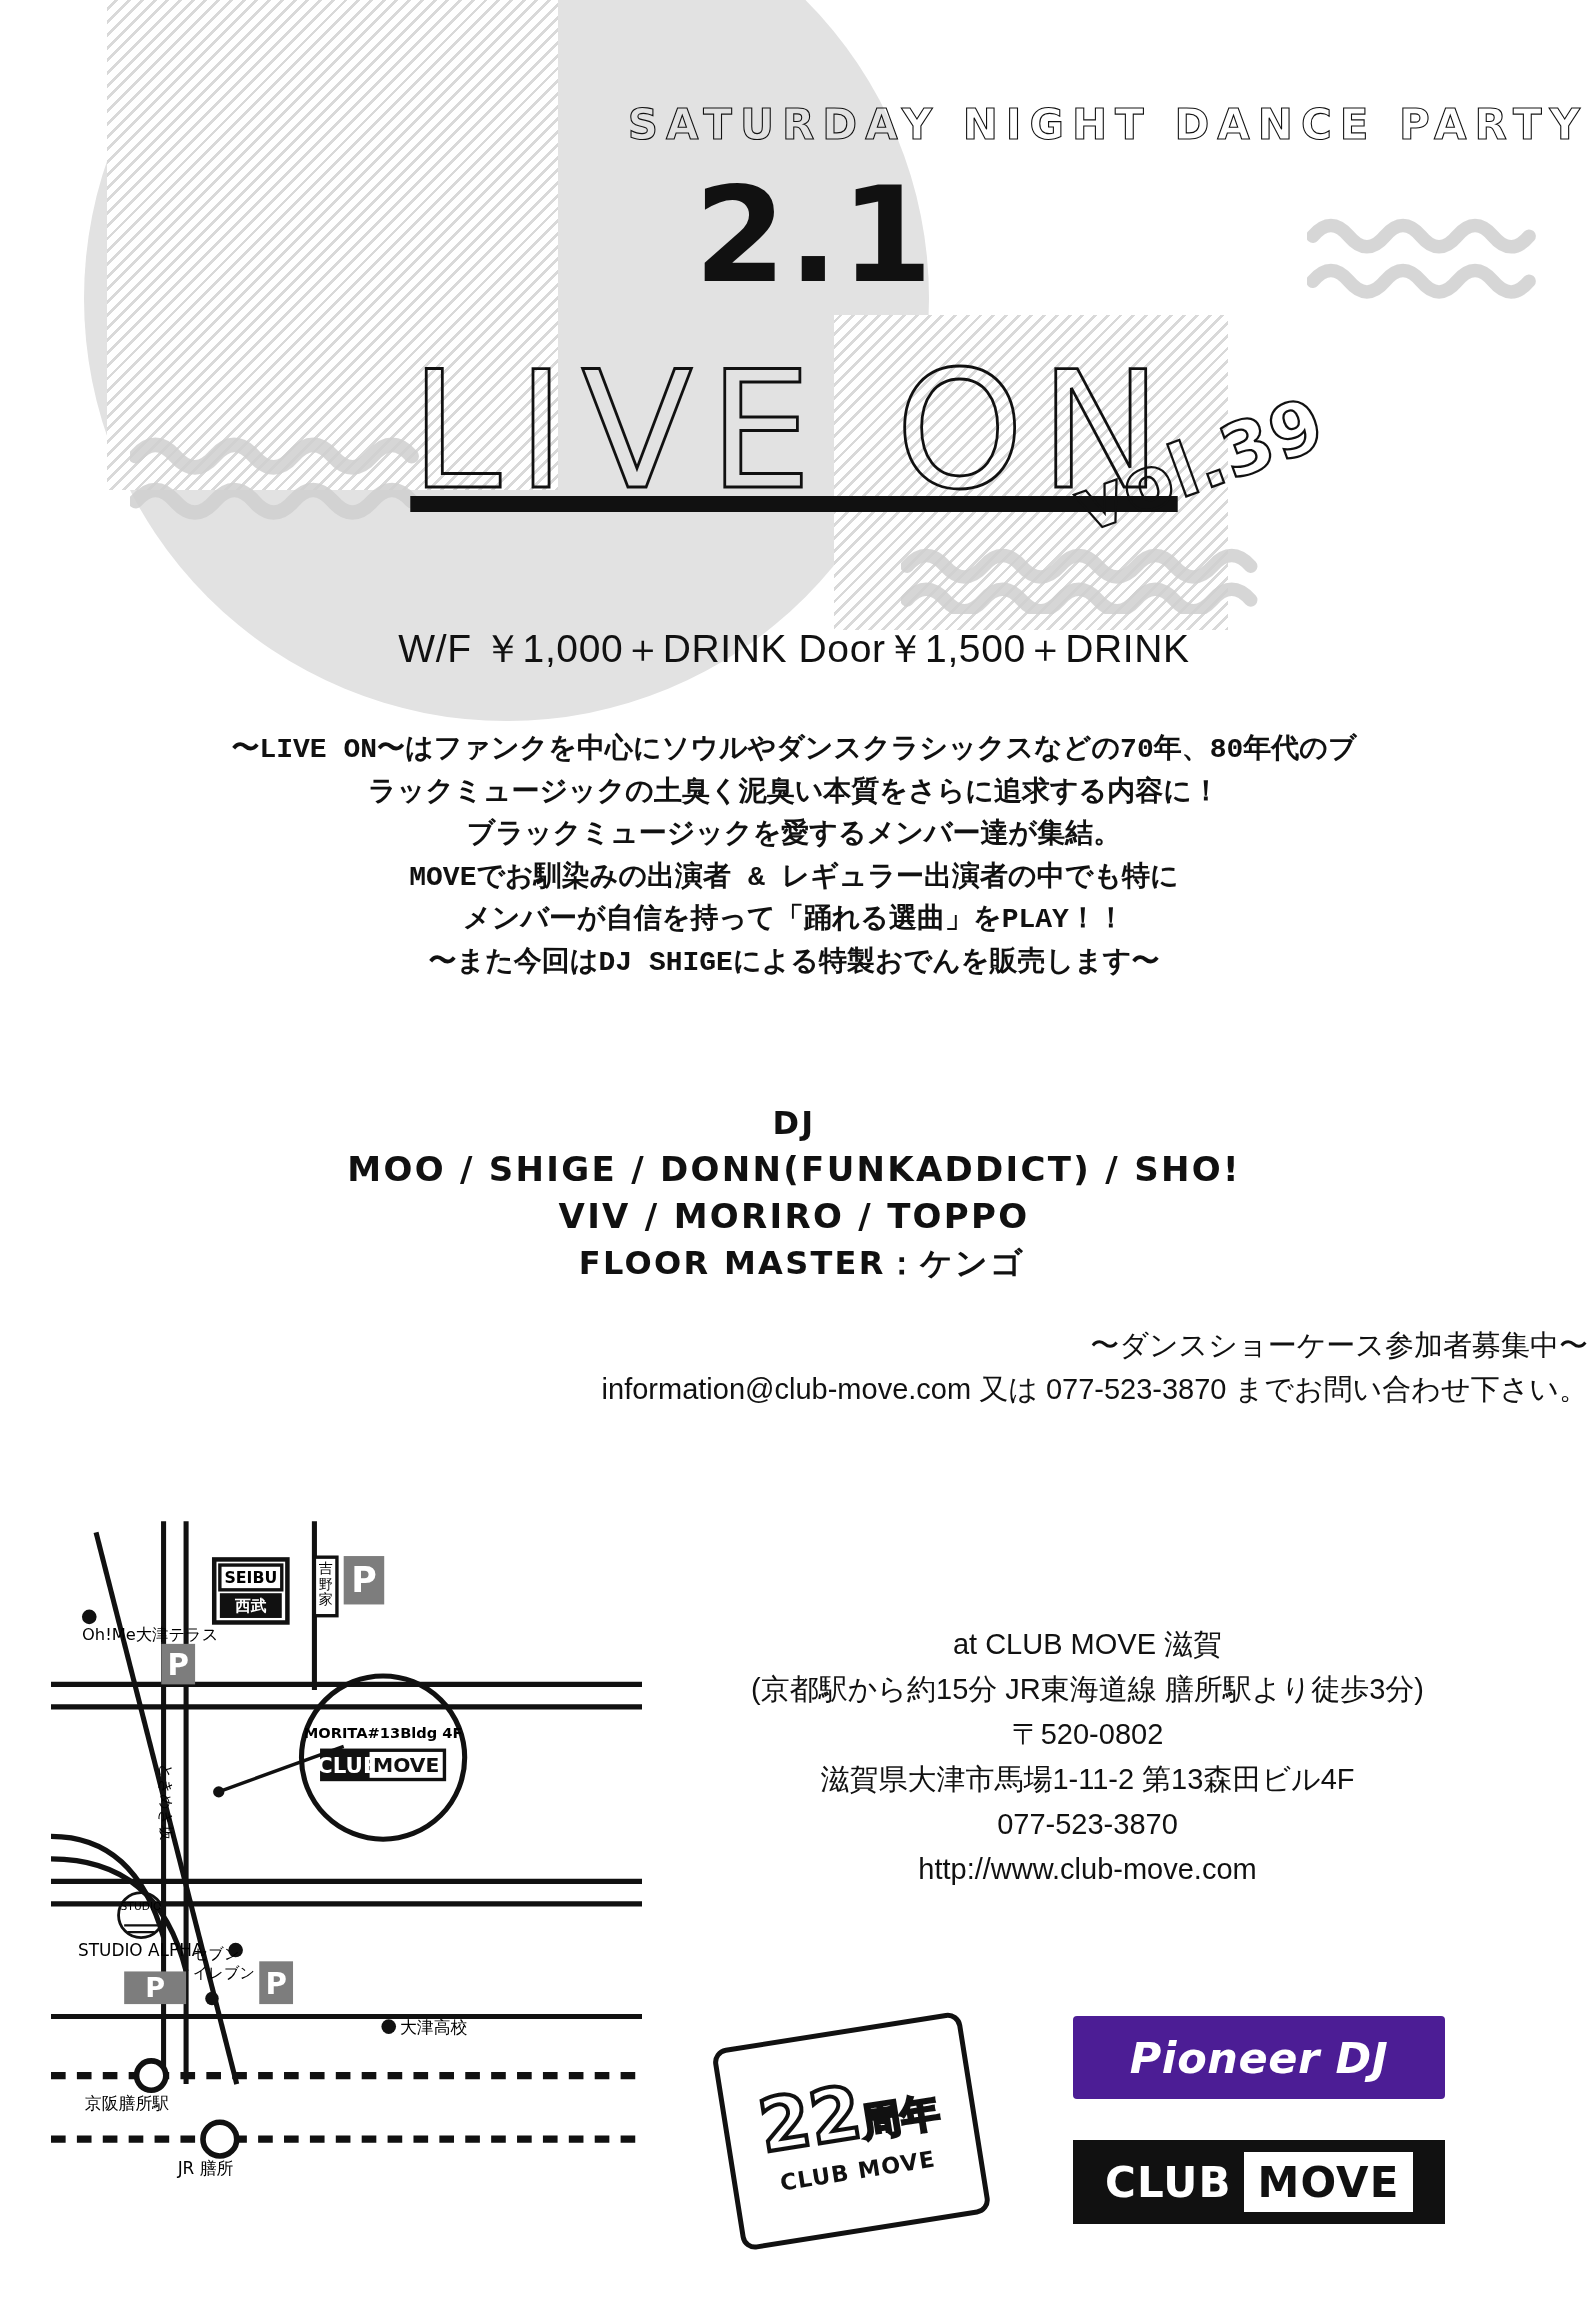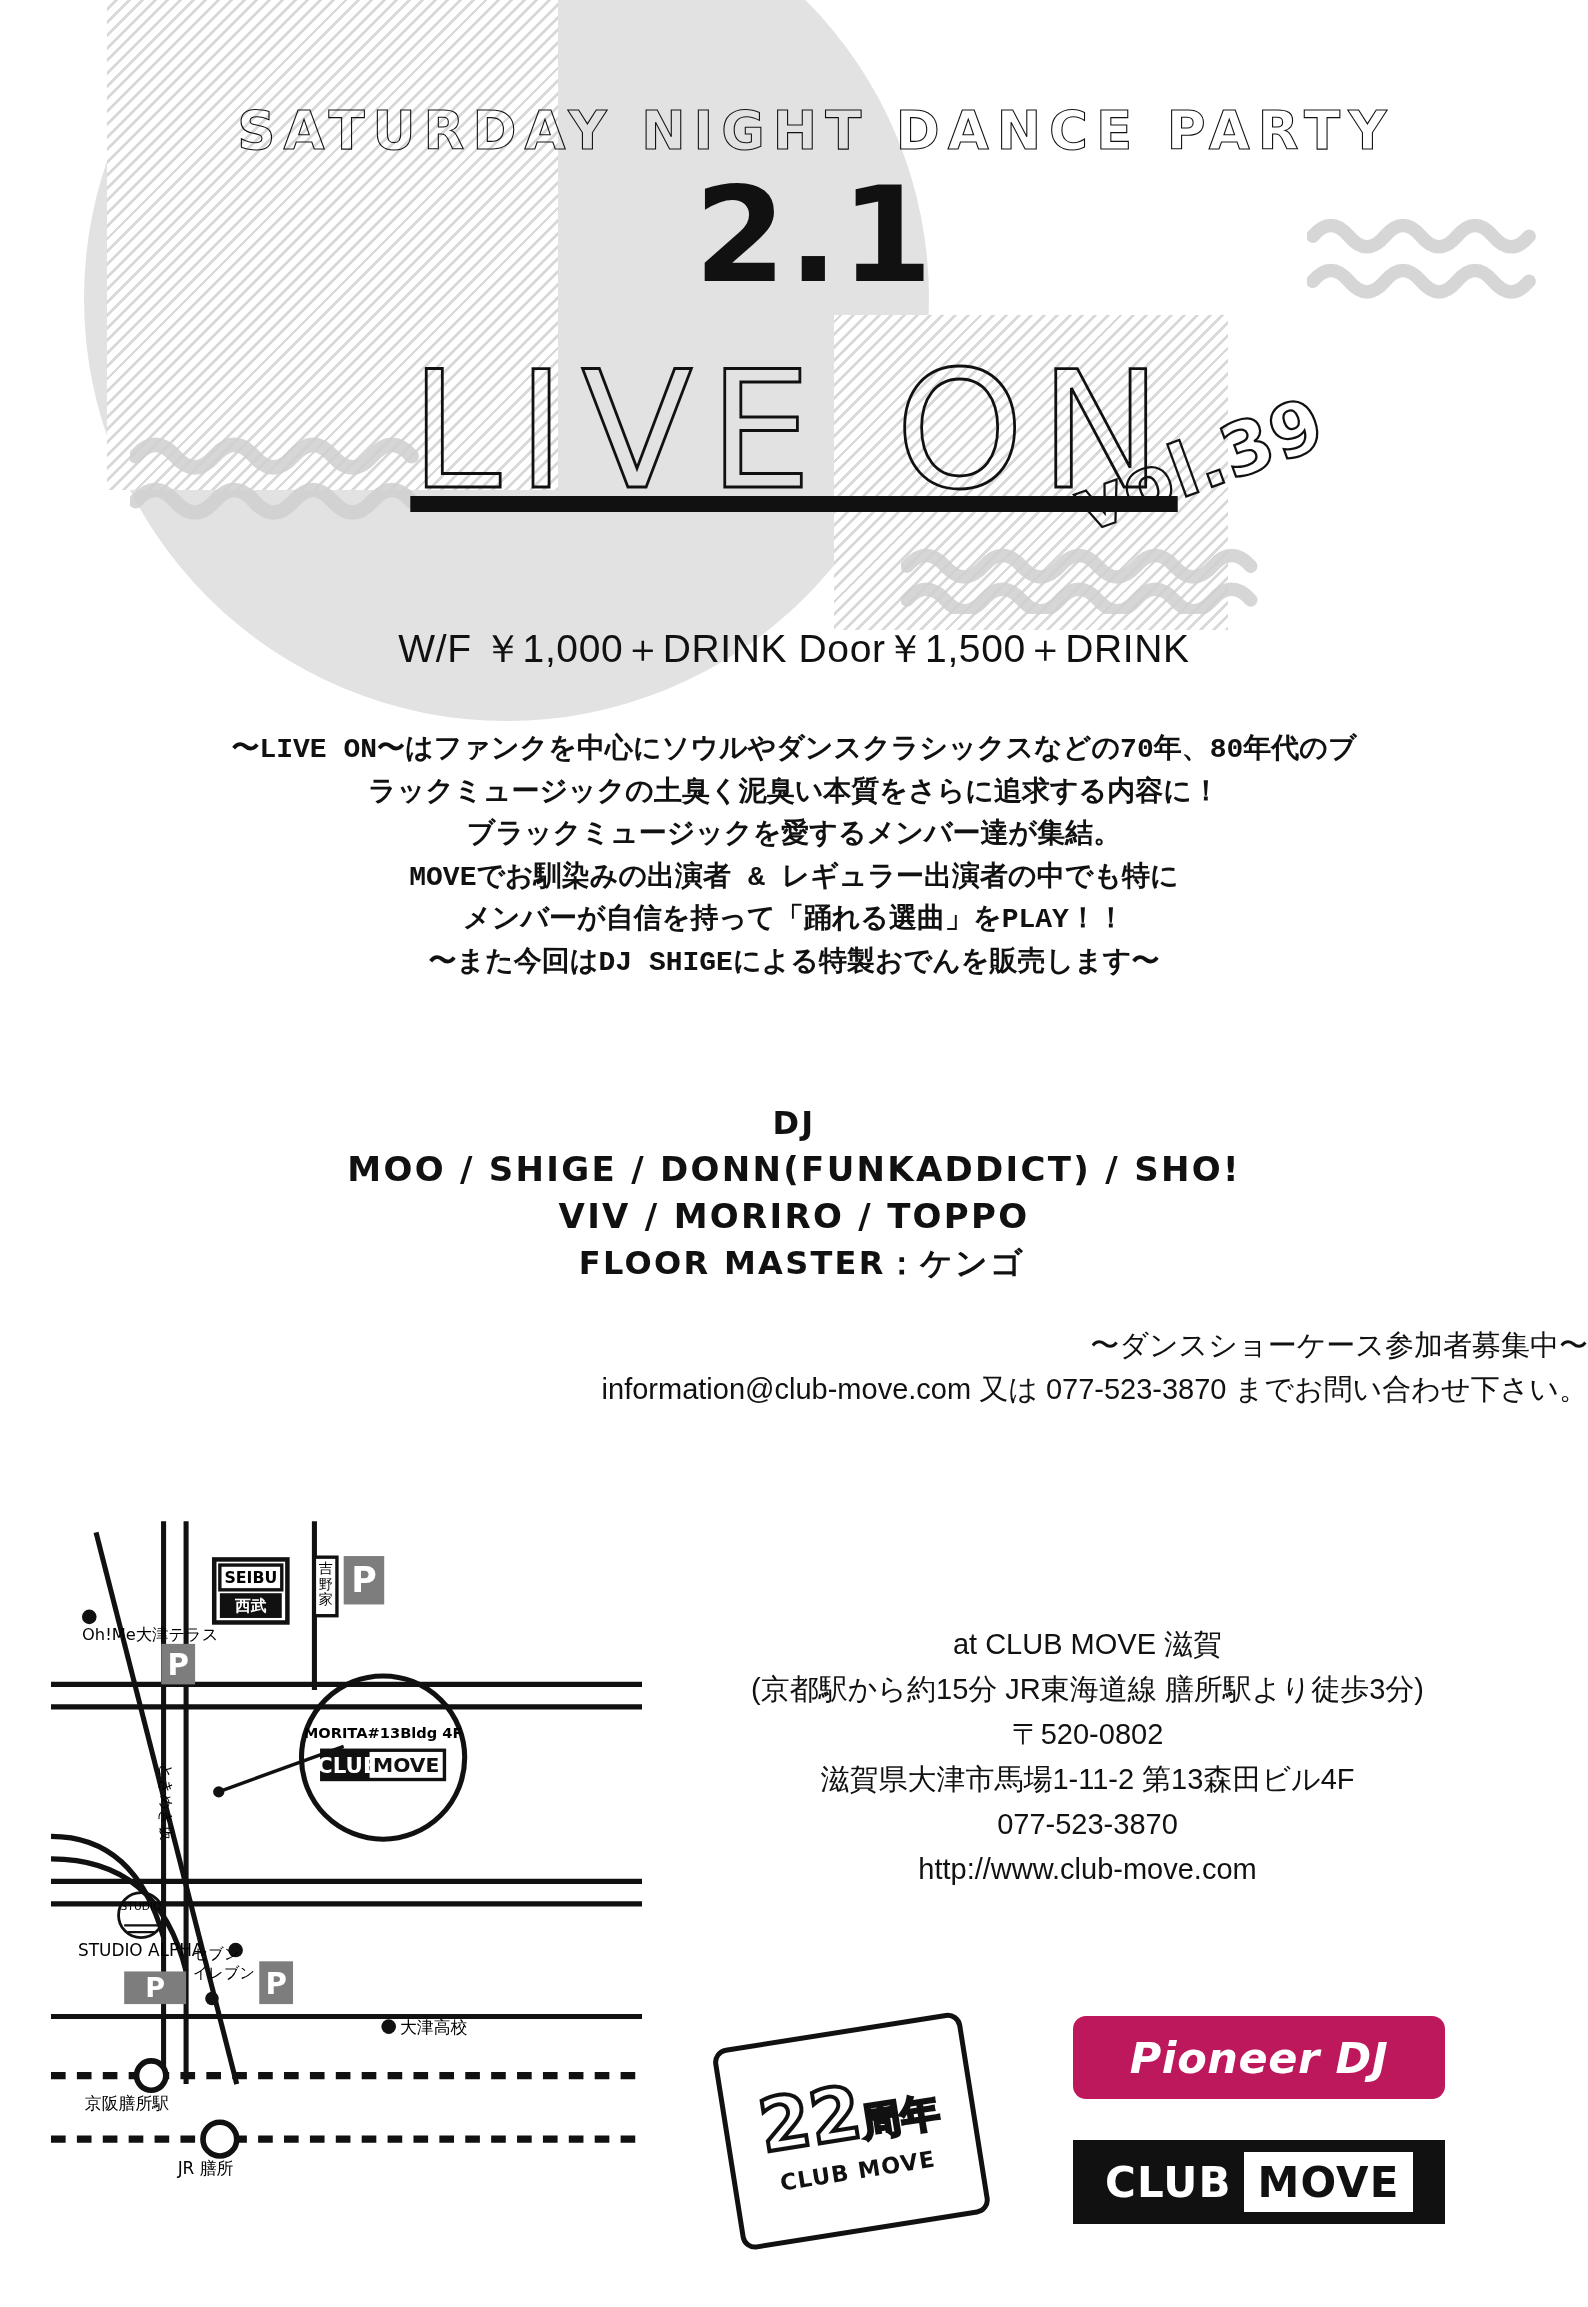--- a/index.html
+++ b/index.html
@@ -49,22 +49,22 @@
 
   
   .sheet {
     position: absolute;
     inset: 0;
   }
   .kicker {
     position: absolute;
     top: 100px;
     left: 0; right: 0;
-    text-align: center;
-    font-size: 53px;
+    text-align: right;
+    font-size: 42px;
     letter-spacing: 8px;
     font-weight: 700;
     -webkit-text-stroke: 1.1px #111;
     color: transparent;
     font-family: "DejaVu Sans", sans-serif;
     padding-left: 44px;
   }
   .date-big {
     position: absolute;
     top: 169px;
@@ -183,22 +183,22 @@
   }
   .map svg { display: block; }
 
   
   .logo-pioneer {
     position: absolute;
     left: 1073px;
     top: 2016px;
     width: 372px;
     height: 83px;
-    background: #be185d;
-    border-radius: 13px;
+    background: #4c1d95;
+    border-radius: 4px;
     display: flex;
     align-items: center;
     justify-content: center;
   }
   .logo-pioneer span {
     color: #fff;
     font-size: 43px;
     font-weight: 700;
     font-style: italic;
     letter-spacing: 0.6px;

